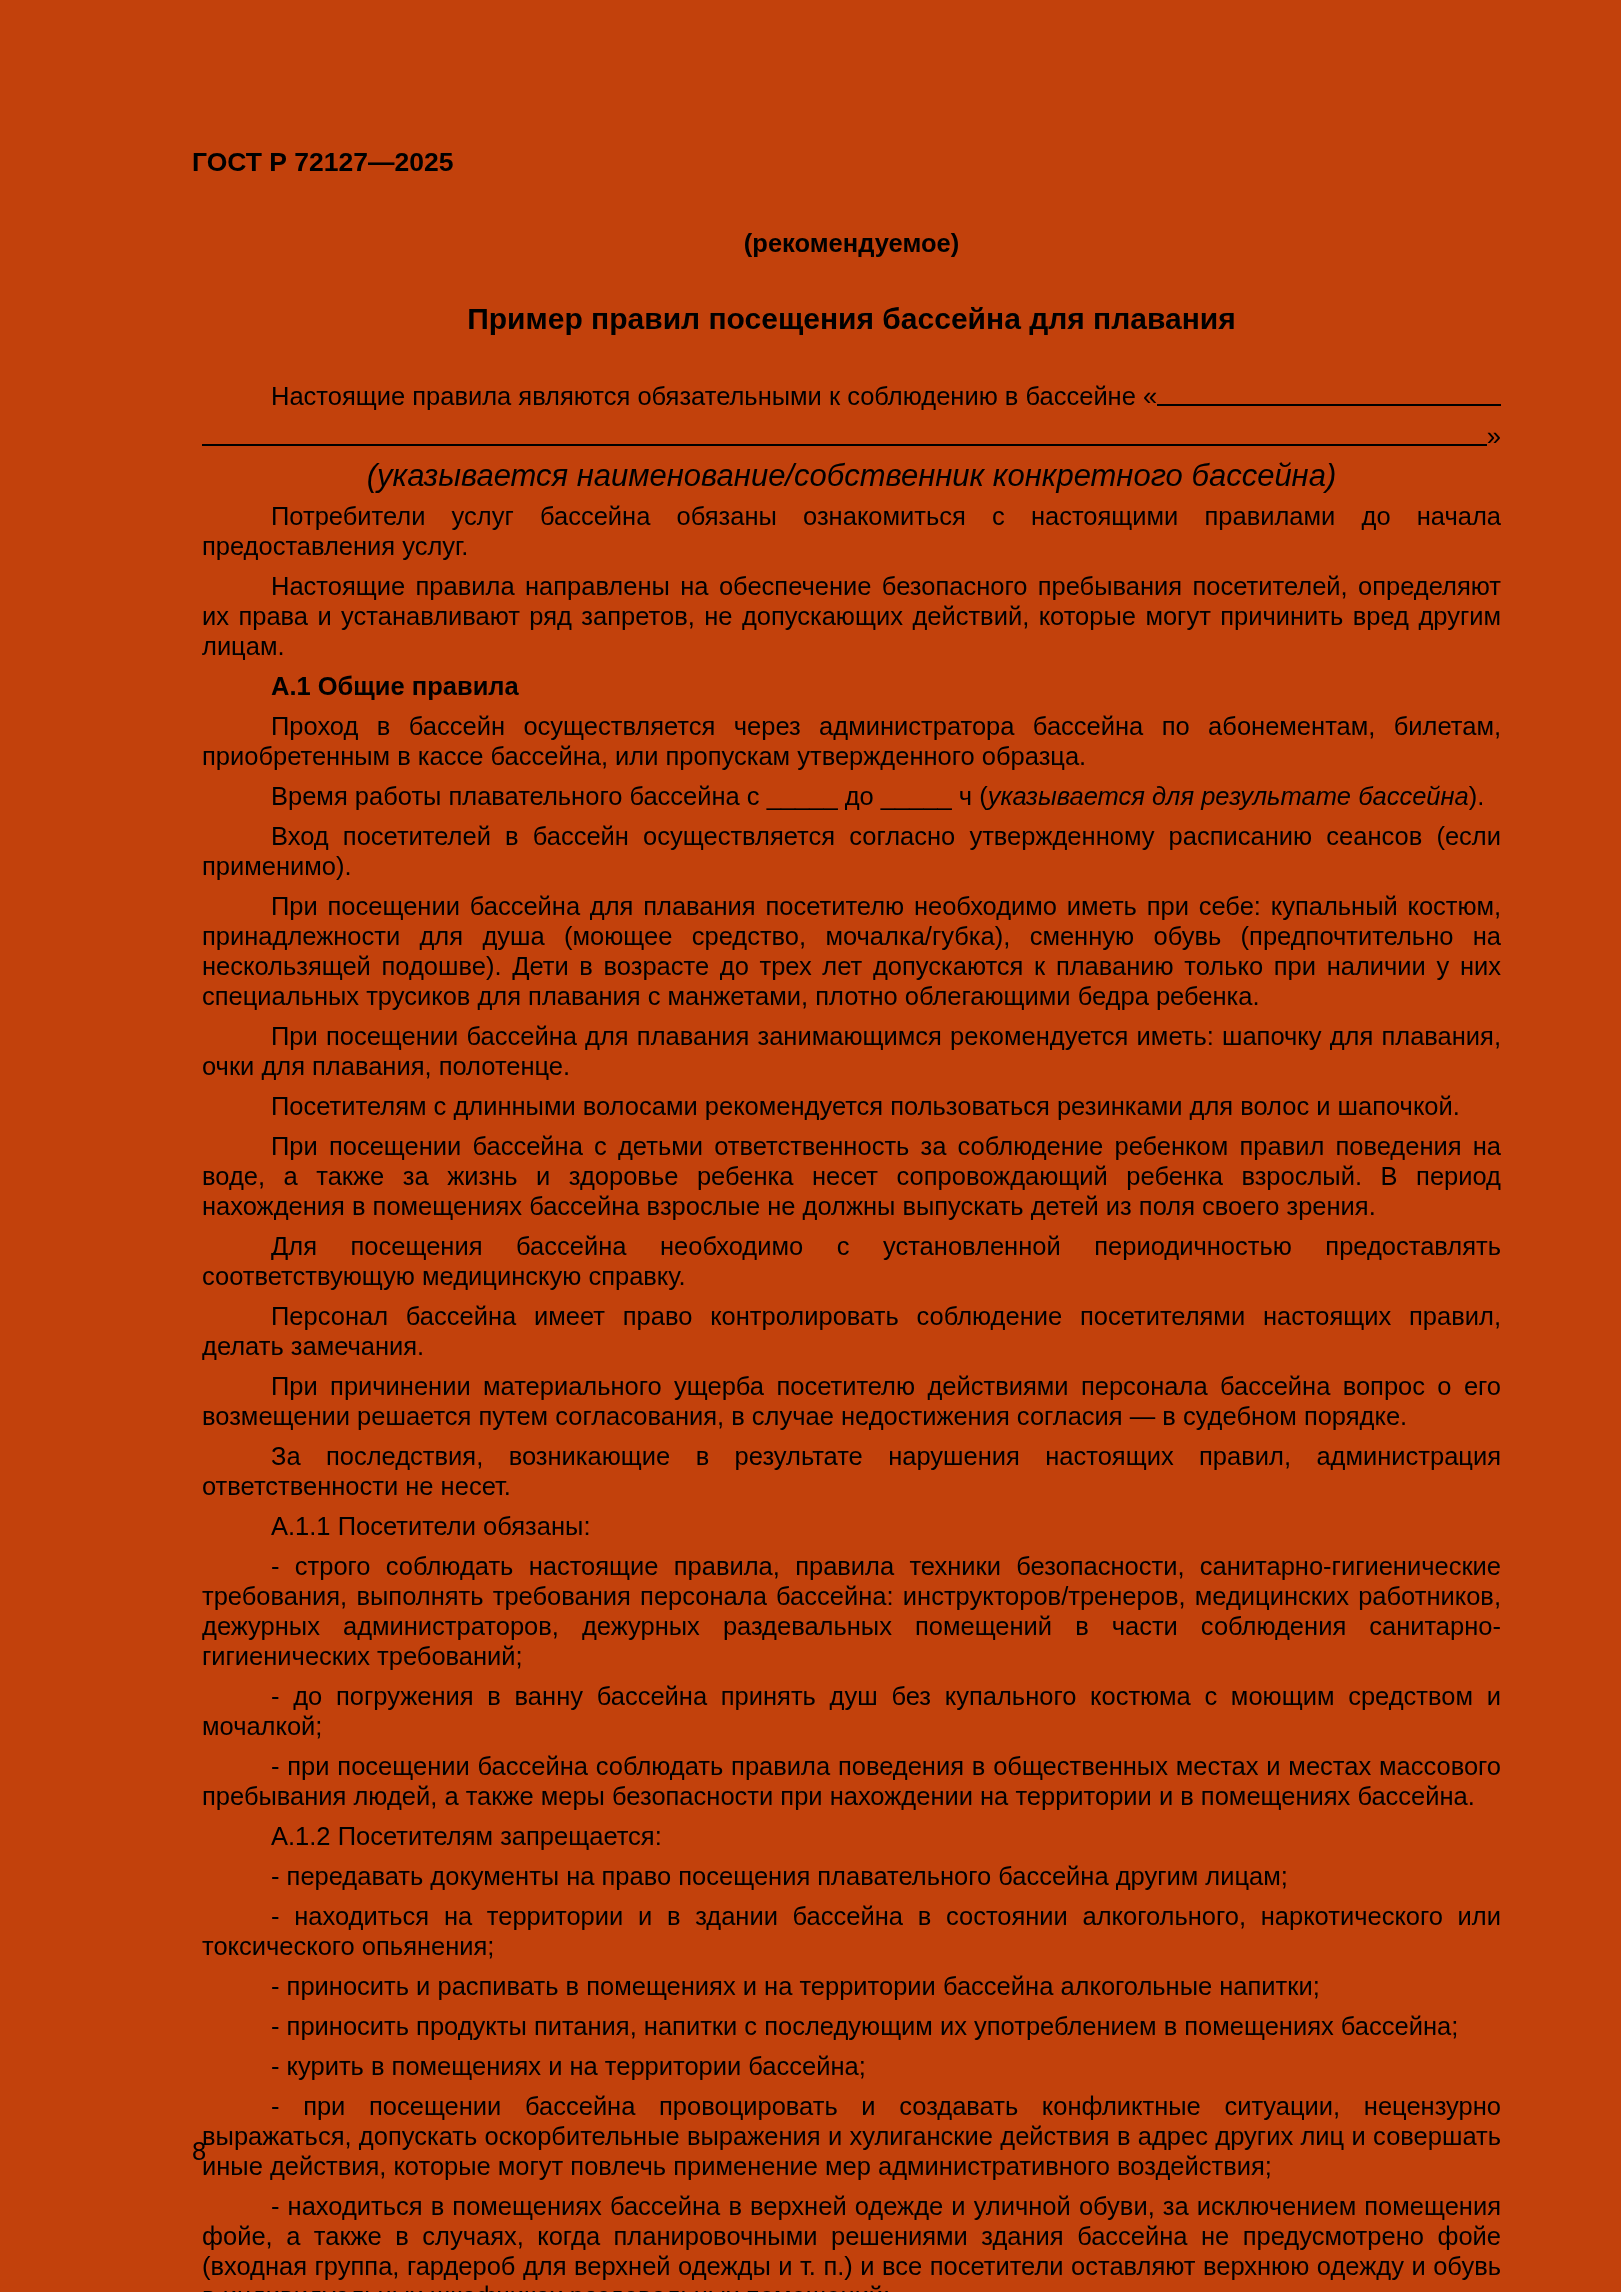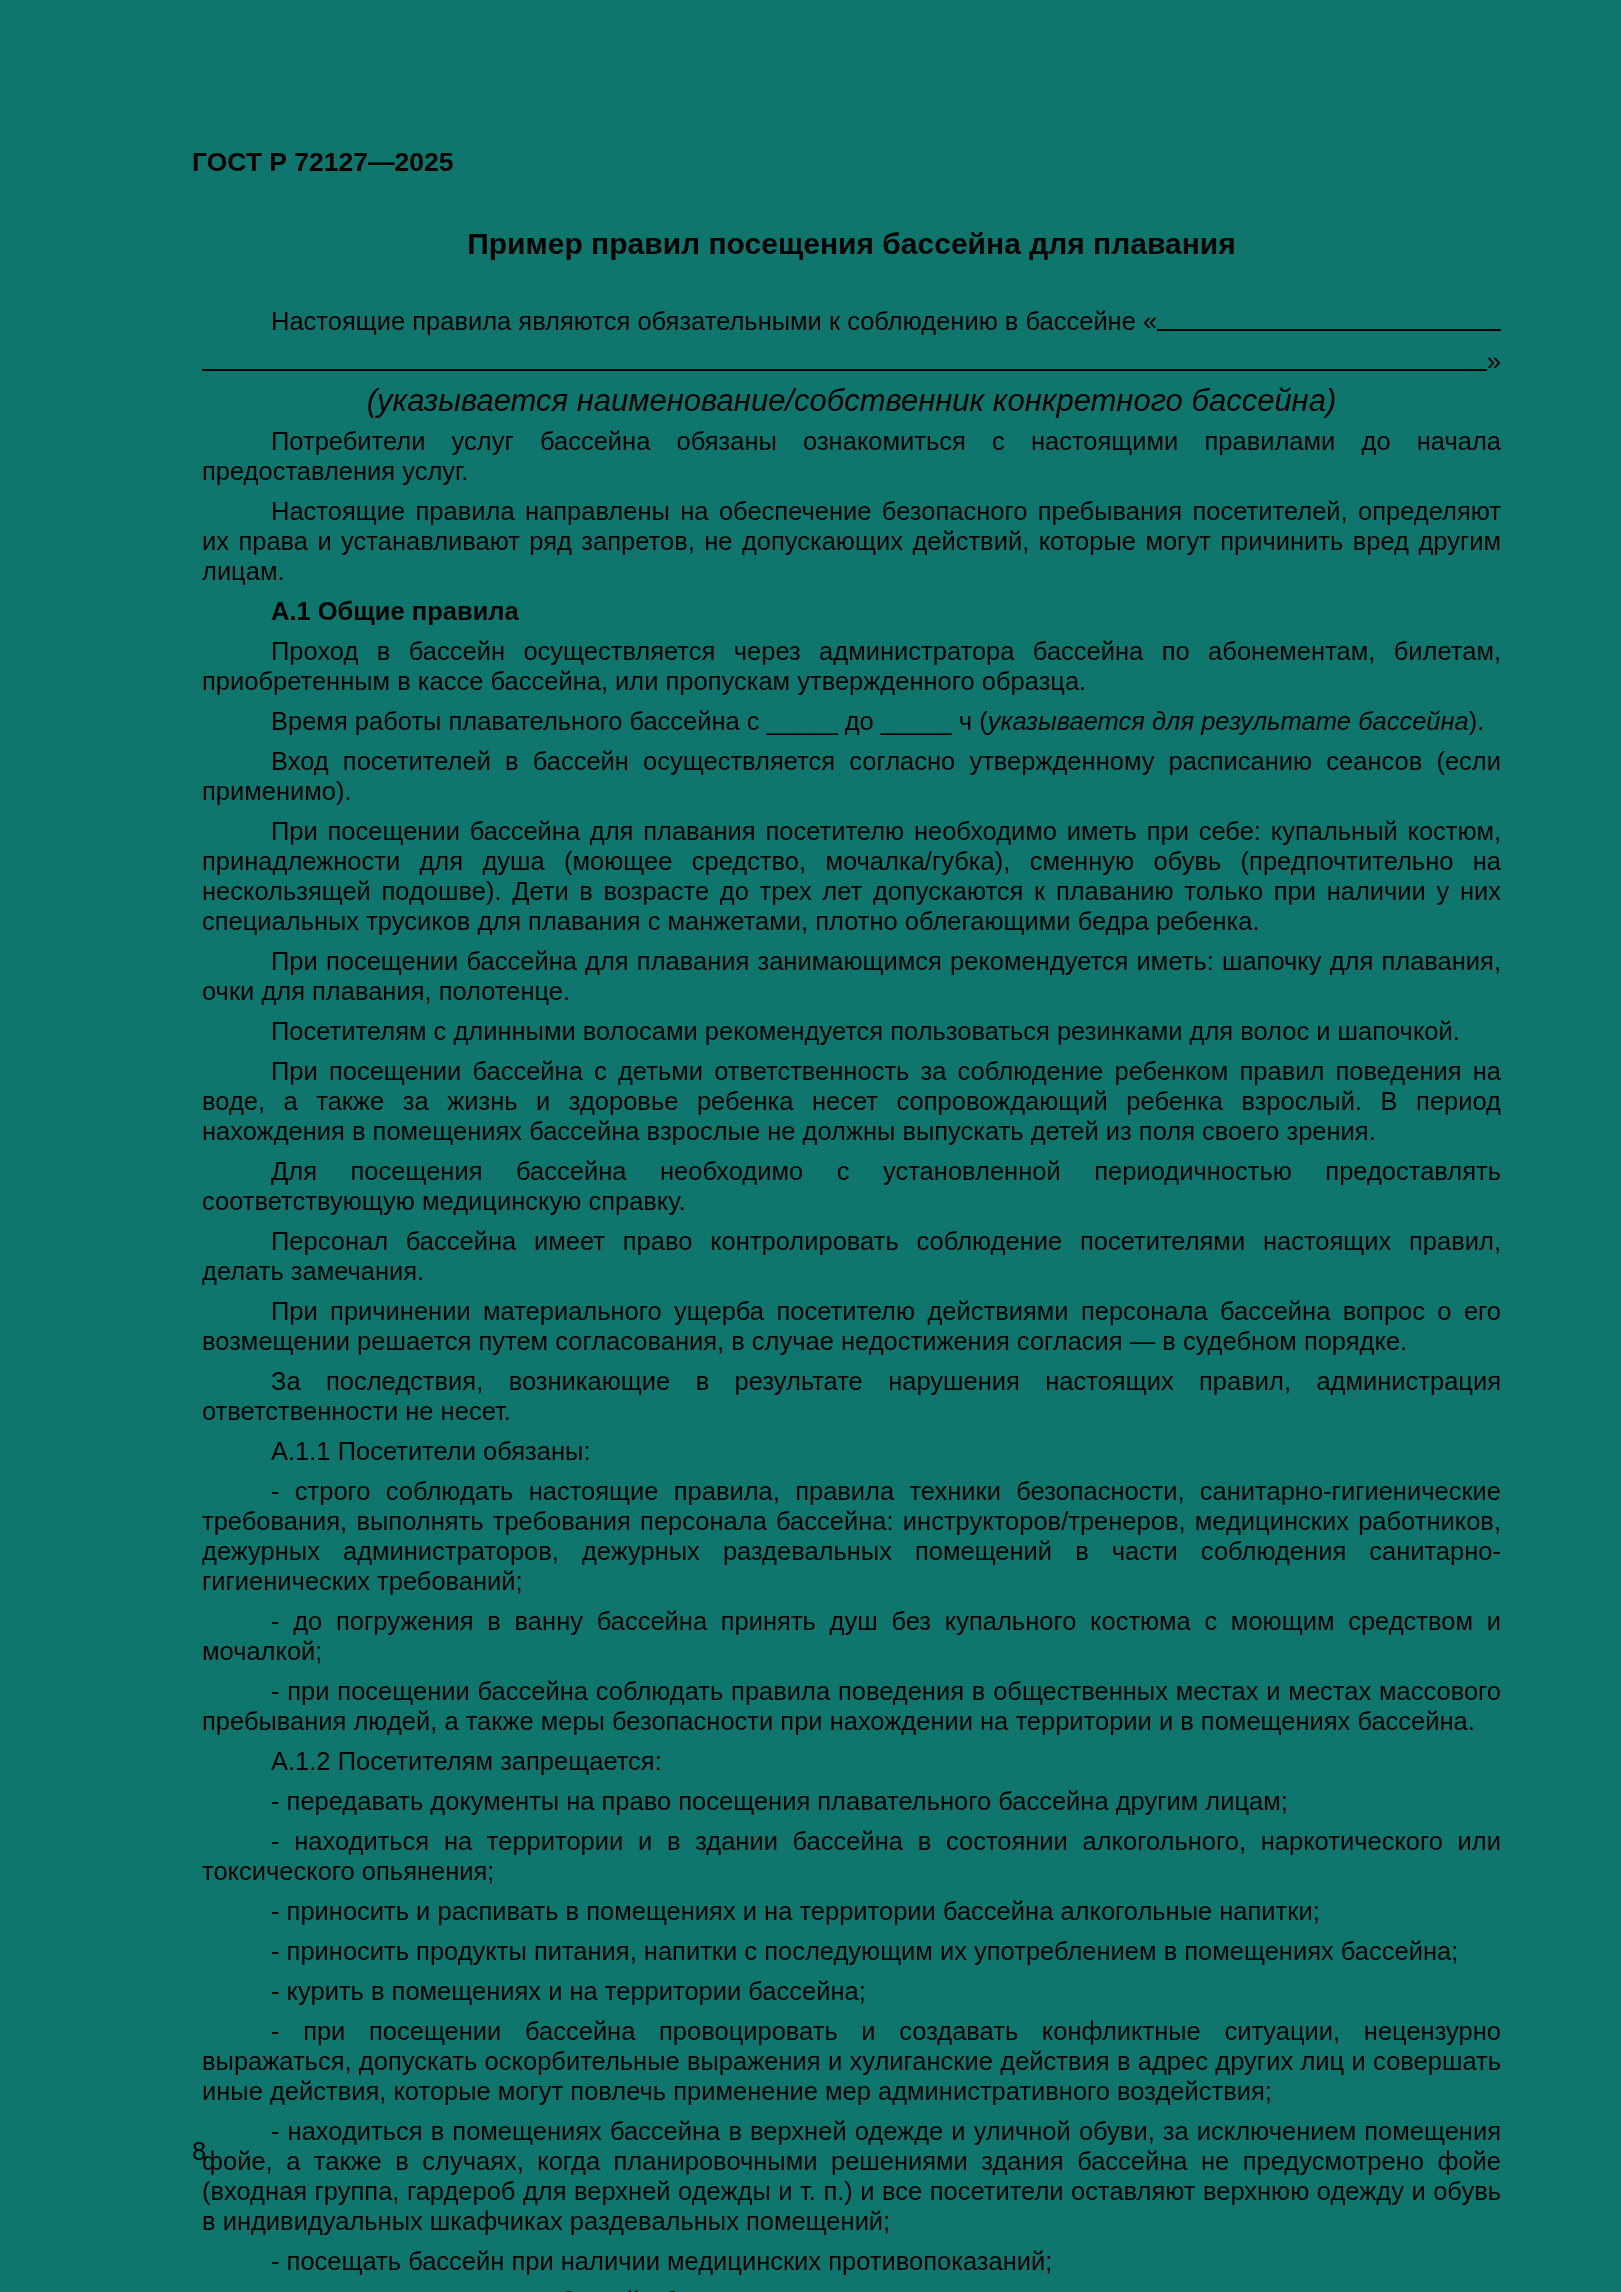--- a/index.html
+++ b/index.html
@@ -1,21 +1,21 @@
 <!DOCTYPE html>
 <html><head>
 <meta charset="utf-8">
 <style>
   * { box-sizing: border-box; }
   html, body { margin: 0; padding: 0; background: #e9e9e9; }
   .page {
     width: 1621px;
     height: 2293px;
     margin: 0 auto;
-    background: #0f766e;
+    background: #c2410c;
     color: #000000;
     font-family: "Liberation Sans", sans-serif;
     position: relative;
     padding: 147px 110px 0 192px;
   }
   .doc-number {
     font-size: 26.5px;
     font-weight: bold;
     margin-bottom: 49px;
   }
@@ -70,20 +70,21 @@
     left: 192px;
     bottom: 127px;
     font-size: 25.5px;
   }
 </style>
 </head>
 <body>
 
 <div class="page">
   <div class="doc-number">ГОСТ Р 72127—2025</div>
+  <div class="appendix-note">(рекомендуемое)</div>
   <div class="doc-title">Пример правил посещения бассейна для плавания</div>
   <div class="doc-body">
       <p class="para blank-end">
         <span>Настоящие правила являются обязательными к соблюдению в бассейне «</span>
         <span class="blank-fill"></span>
       </p>
       <p class="para blank-full">
         <span class="blank-fill"></span>
         <span>»</span>
       </p>

